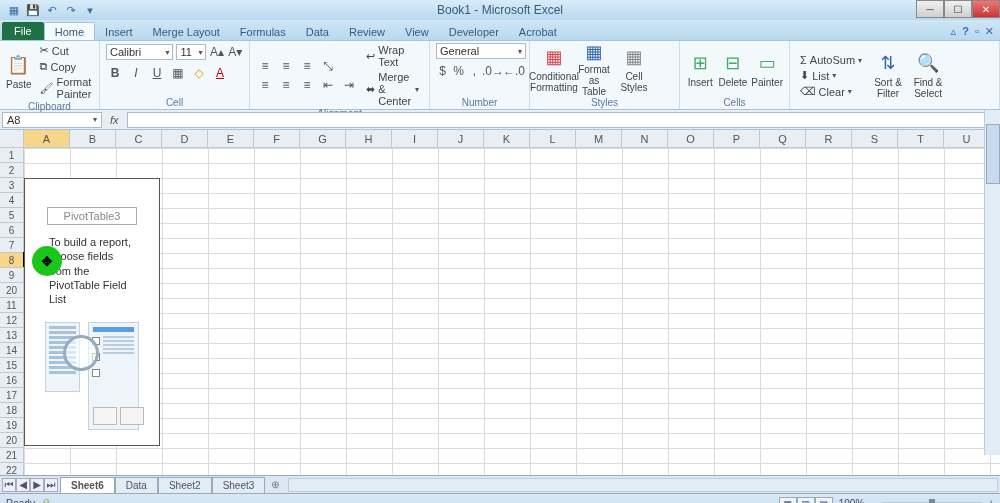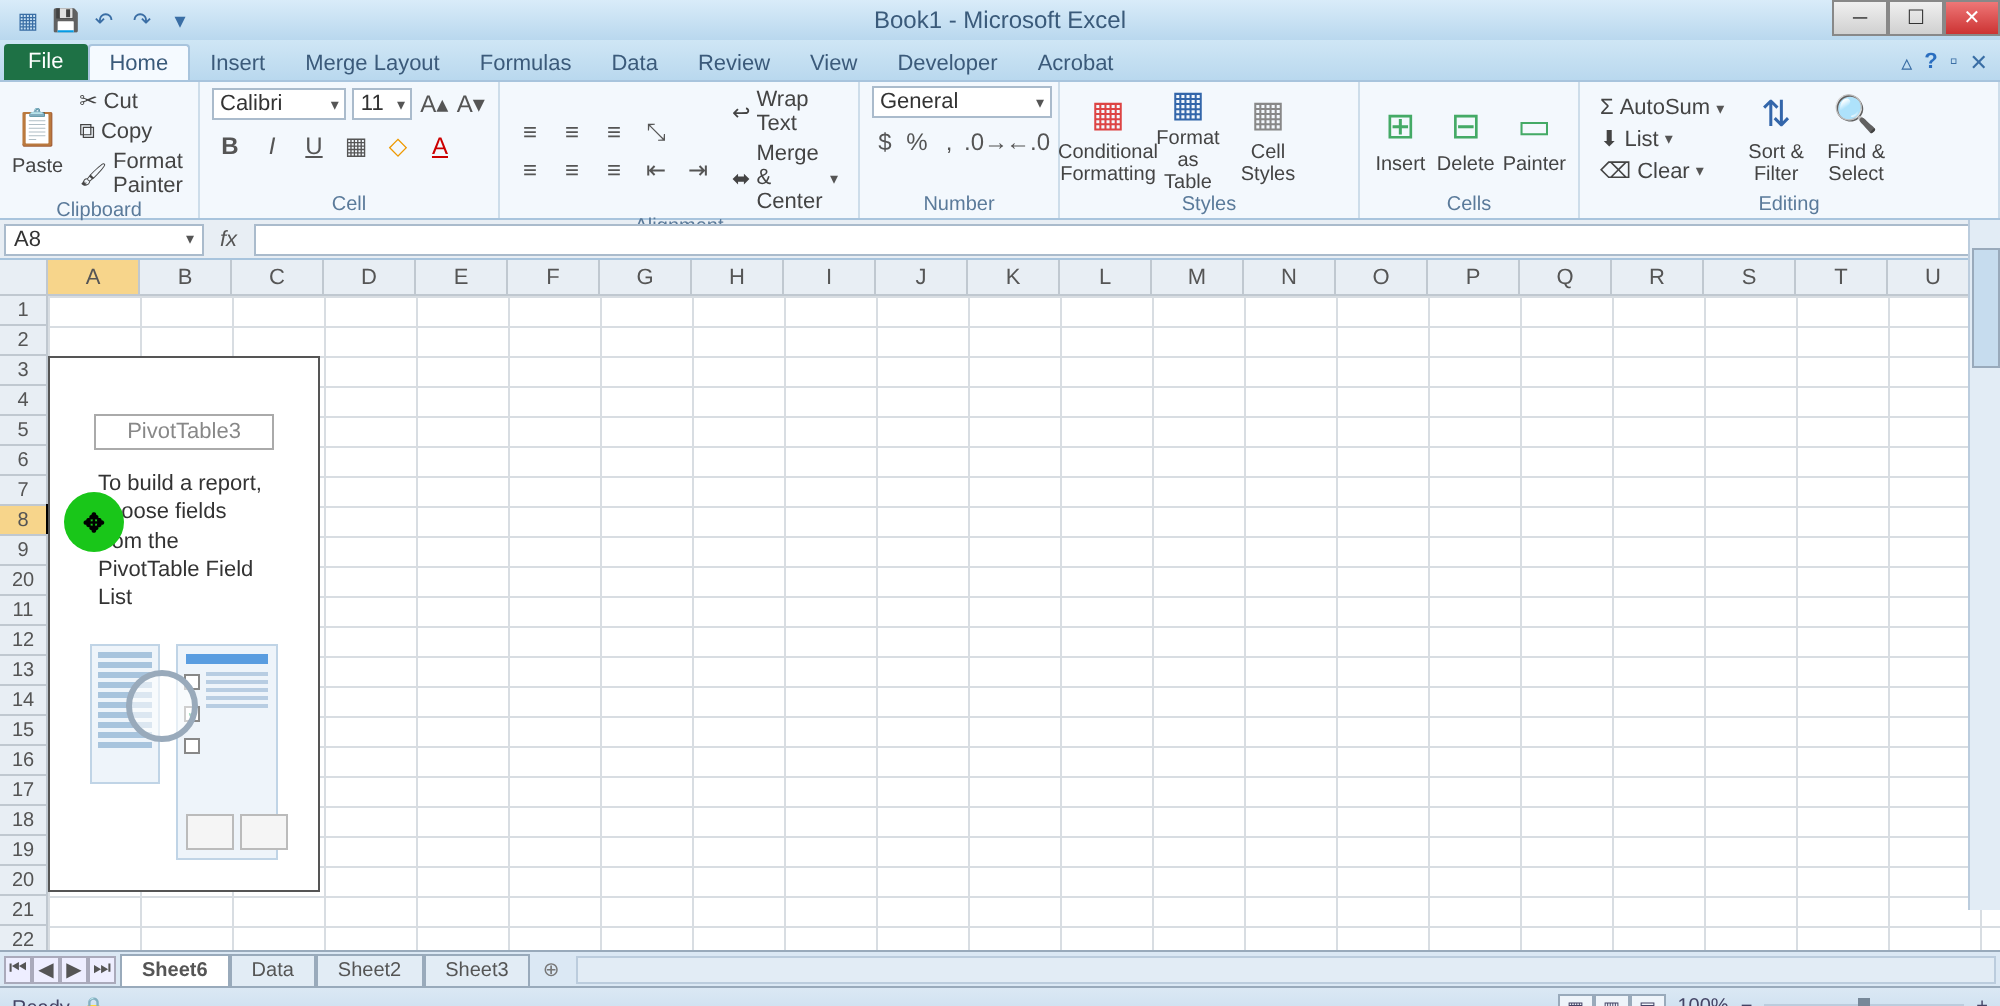--- a/index.html
+++ b/index.html
@@ -298,21 +298,20 @@
       </div>
       <div class="btn-lg">
           <span class="ico" style="color:#36a">⇅</span>
           <span>Sort &amp; Filter</span>
         </div>
       <div class="btn-lg">
           <span class="ico" style="color:#888">🔍</span>
           <span>Find &amp; Select</span>
         </div>
     </div>
-    <div class="group-label">Editing</div>
   </div>
 </div>
 
 <div class="fbar">
   <div class="namebox">
       <span>A8</span>
       <span class="ddarrow">▾</span>
     </div>
   <span class="fxlabel">fx</span>
   <div class="finput"></div>

